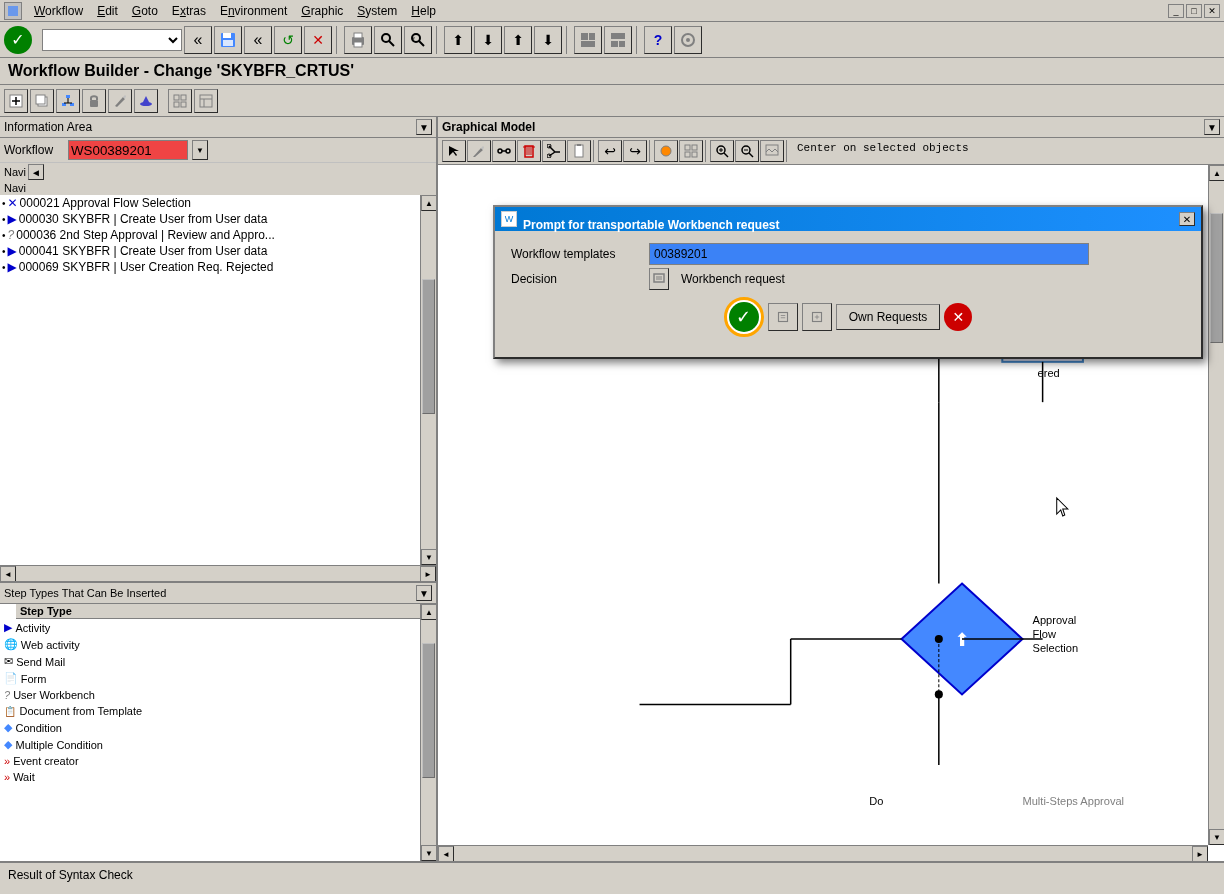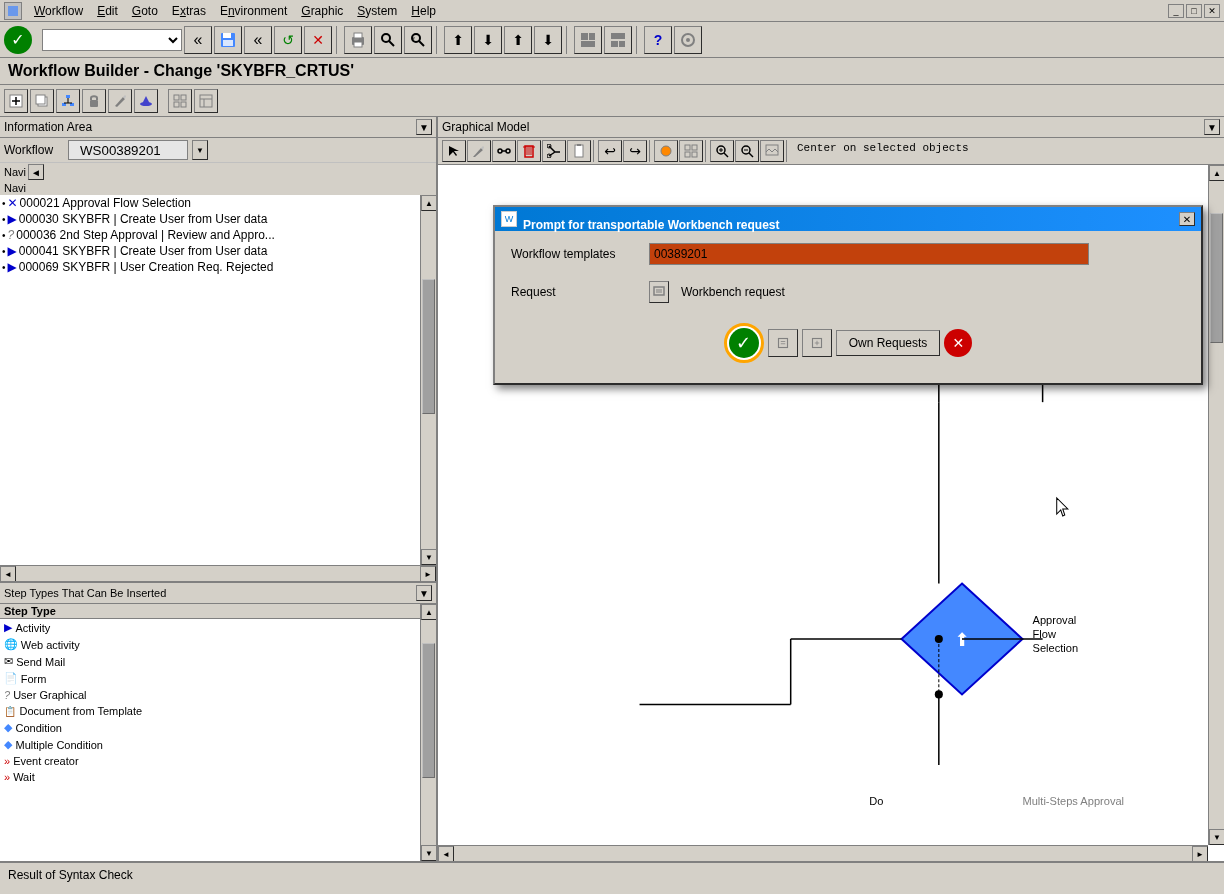--- a/index.html
+++ b/index.html
@@ -139,22 +139,22 @@
       display: flex;
       align-items: center;
       padding: 2px 4px;
       border-bottom: 1px solid #c0c0c0;
       gap: 4px;
     }
     .workflow-input {
       width: 120px;
       height: 20px;
       border: 1px solid #808080;
-      background: #e5e5e5;
-      padding: 1px 11px;
+      background: #ef4444;
+      padding: 1px 2px;
     }
     .workflow-dropdown-btn {
       width: 16px; height: 20px;
       background: #d4d0c8;
       border: 1px outset #808080;
       cursor: pointer;
       display: flex; align-items: center; justify-content: center;
       font-size: 8px;
     }
     .tree-item {
@@ -190,20 +190,21 @@
       flex: 1;
       background: white;
       overflow: hidden;
       font-size: 11px;
     }
     .step-list-header {
       background: #d4d0c8;
       padding: 1px 4px;
       border-bottom: 1px solid #808080;
       font-weight: bold;
+      margin-left: 16px;
     }
     .step-item {
       padding: 2px 4px;
       display: flex;
       align-items: center;
       gap: 3px;
       white-space: nowrap;
     }
     
     
@@ -291,21 +292,21 @@
       display: flex; align-items: center; justify-content: center;
       font-size: 10px;
       color: #000;
     }
     .modal-body {
       padding: 12px 16px;
     }
     .modal-row {
       display: flex;
       align-items: center;
-      margin-bottom: 16px;
+      margin-bottom: 3px;
       gap: 8px;
     }
     .modal-label {
       min-width: 130px;
       font-size: 12px;
     }
     .modal-input {
       height: 22px;
       border: 1px solid #808080;
       background: white;
@@ -696,21 +697,21 @@
           <div class="step-item">
             <span>✉</span>
             <span>Send Mail</span>
           </div>
           <div class="step-item">
             <span>📄</span>
             <span>Form</span>
           </div>
           <div class="step-item">
             <span style="color:#808080;font-style:italic;">?</span>
-            <span>User Graphical</span>
+            <span>User Workbench</span>
           </div>
           <div class="step-item">
             <span style="font-size:10px;">📋</span>
             <span>Document from Template</span>
           </div>
           <div class="step-item">
             <span style="color:#4488ff;">◆</span>
             <span>Condition</span>
           </div>
           <div class="step-item">
@@ -734,21 +735,21 @@
           </div>
           <div class="scroll-arrow">▼</div>
         </div>
       </div>
     </div>
   </div>
 
   <div class="right-panel">
 
     <div class="graphical-header">
-      <span style="font-size:12px;font-weight:normal;">Graphical Model</span>
+      <span style="font-size:12px;font-weight:bold;">Graphical Model</span>
       <div style="width:16px;height:16px;background:#d4d0c8;border:1px outset #808080;cursor:pointer;display:flex;align-items:center;justify-content:center;font-size:10px;">▼</div>
     </div>
 
     <div class="graphical-toolbar">
       <div class="gfx-btn">
         <svg width="14" height="14" viewBox="0 0 14 14">
             <path d="M2 2 L2 12 L6 8 L9 12 L10 11 L7 7 L12 7 Z" fill="#000"></path>
           </svg>
       </div>
       <div class="gfx-btn">
@@ -914,25 +915,25 @@
               </div>
               <span class="modal-title">Prompt for transportable Workbench request</span>
             </div>
             <div class="modal-close-btn">✕</div>
           </div>
 
           <div class="modal-body">
 
             <div class="modal-row">
               <span class="modal-label">Workflow templates</span>
-              <input class="modal-input wide" type="text" value="00389201" readonly="" style="background: #c2410c;">
+              <input class="modal-input wide" type="text" value="00389201" readonly="" style="background: #3b82f6;">
             </div>
 
             <div class="modal-row">
-              <span class="modal-label">Request</span>
+              <span class="modal-label">Decision</span>
               <div class="browse-btn">
                 <svg width="12" height="12" viewBox="0 0 12 12">
                     <rect x="1" y="1" width="10" height="8" fill="none" stroke="#808080" stroke-width="1.5"></rect>
                     <line x1="3" y1="4" x2="9" y2="4" stroke="#808080"></line>
                     <line x1="3" y1="6" x2="9" y2="6" stroke="#808080"></line>
                   </svg>
               </div>
               <span class="modal-static-text">Workbench request</span>
             </div>
 

